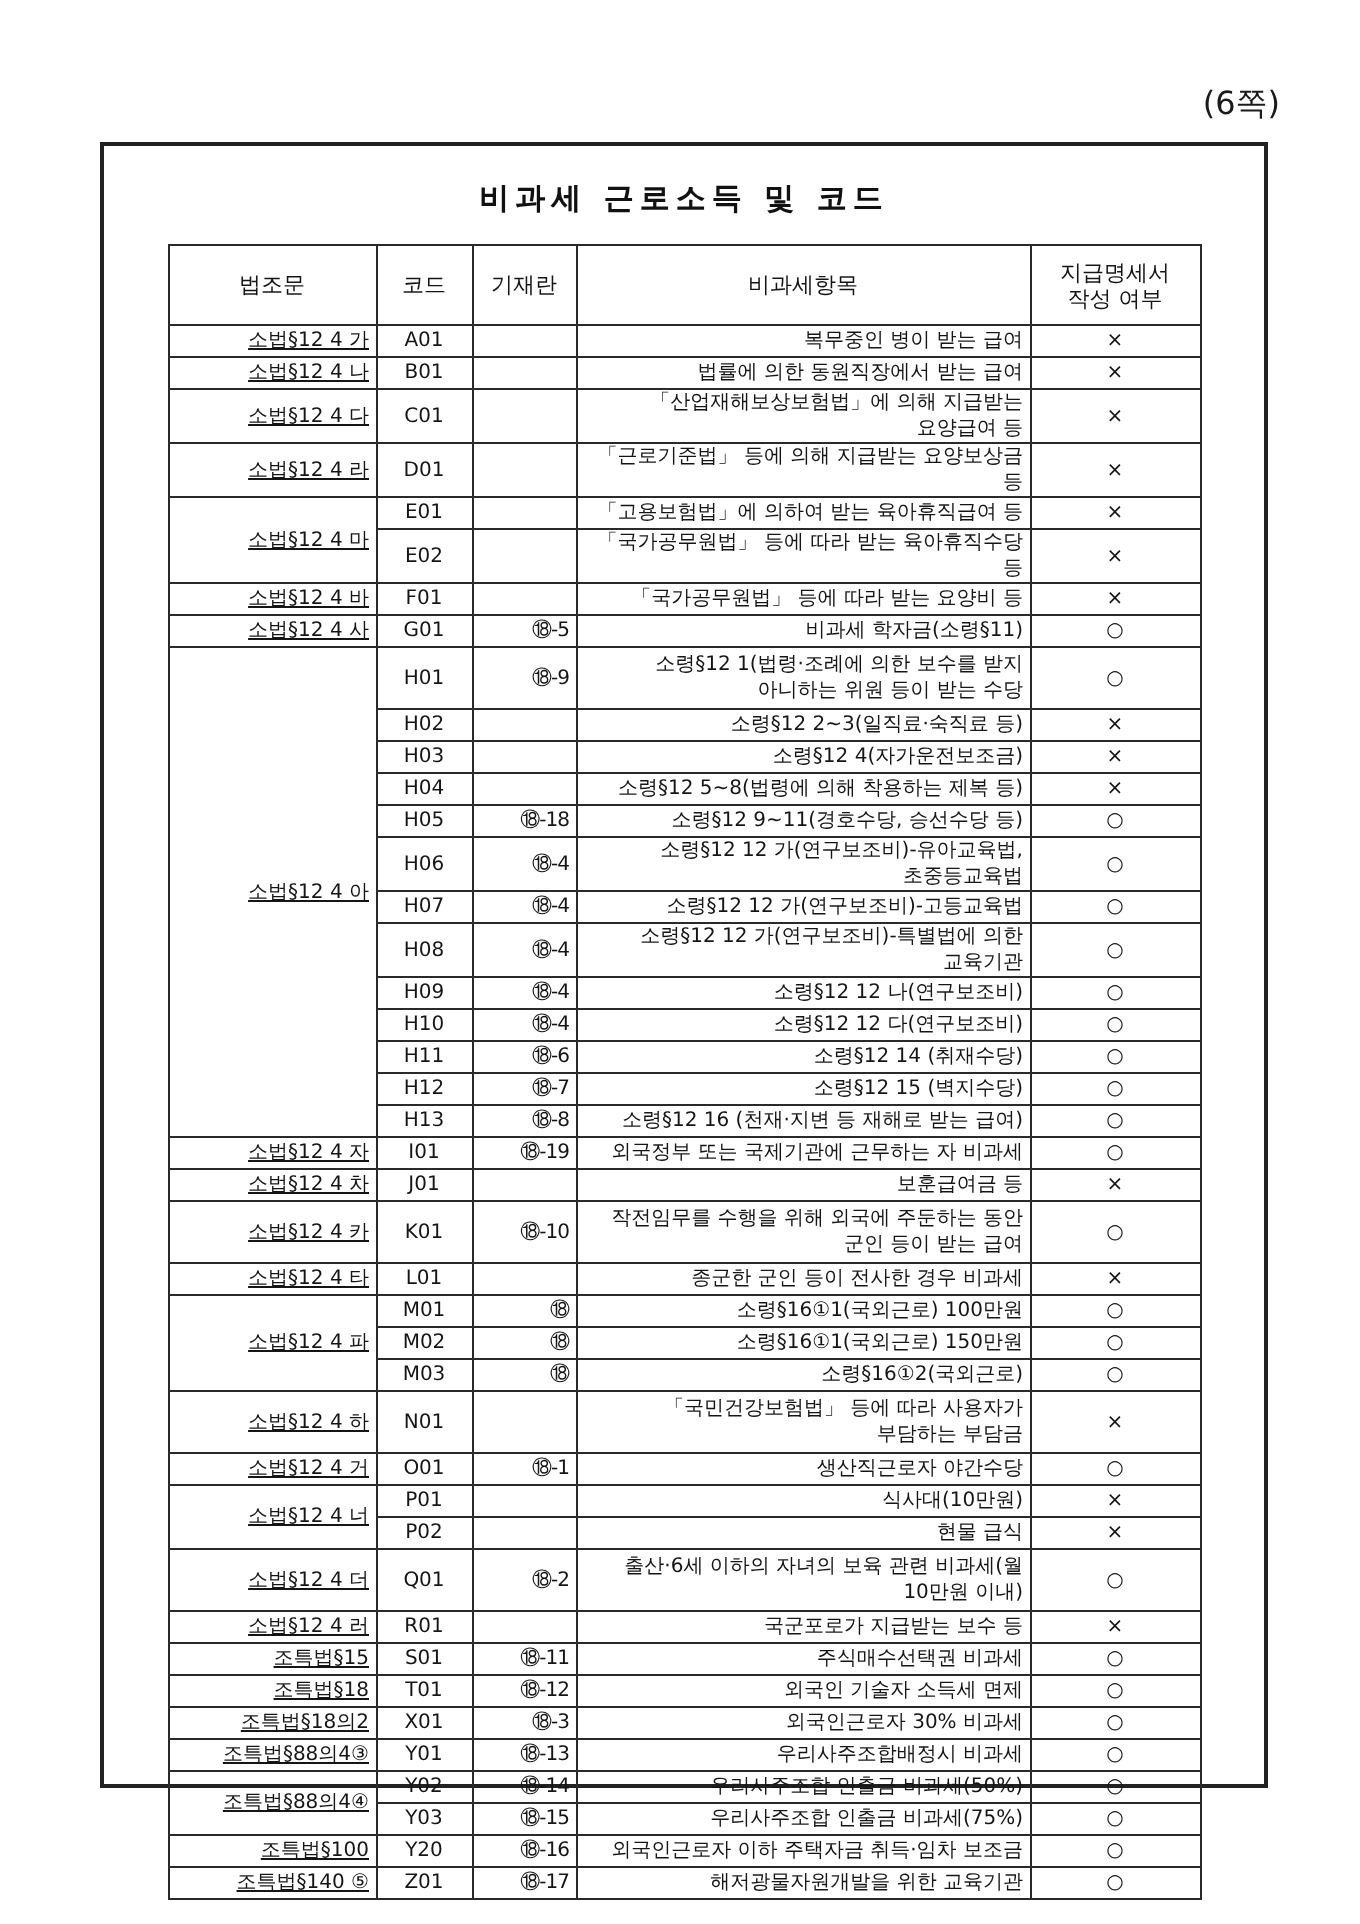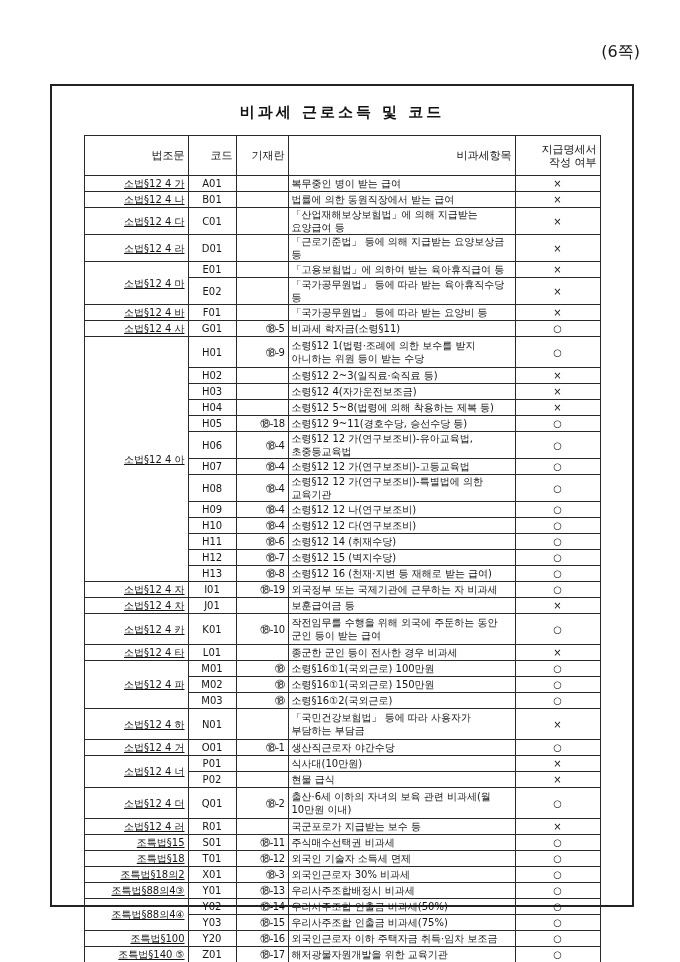--- a/index.html
+++ b/index.html
@@ -9,21 +9,21 @@
     font-family:"DejaVu Sans","Liberation Sans",sans-serif;
     color:#1a1a1a;
     position:relative;
     -webkit-font-smoothing:none;
   }
   .page-label {
     position:absolute; top:42px; right:40px;
     font-size:16px; color:#1a1a1a;
   }
   .sheet {
-    position:absolute; left:50px; top:84px;
+    position:absolute; left:50px; top:71px;
     width:584px; height:823px;
     border:2px solid #222;
     background:#fff;
     box-sizing:border-box;
   }
   .doc-title {
     text-align:center;
     font-weight:bold;
     font-size:15px;
     letter-spacing:3px;
@@ -42,30 +42,30 @@
     line-height:13px;
     padding:0 3px;
     overflow:hidden;
     vertical-align:middle;
     color:#151515;
     word-break:keep-all;
   }
   .code-table thead tr { height:40px; }
   .code-table th {
     font-weight:normal;
-    text-align:right;
+    text-align:center;
     font-size:11px;
     margin-left:44px;
   }
   .code-table tbody tr { height:16px; }
   .code-table tbody tr.tall { height:31px; }
   td.law  { text-align:right;text-decoration:underline; }
   td.code { text-align:center; }
   td.box  { text-align:right; letter-spacing:-0.5px; }
-  td.item { text-align:left; }
+  td.item { text-align:right; }
   td.report { text-align:center; }
   col.c-law  { width:104px; }
   col.c-code { width:48px; }
   col.c-box  { width:52px; }
   col.c-item { width:227px; }
   col.c-rep  { width:85px; }
 </style>
 </head>
 <body>
 

